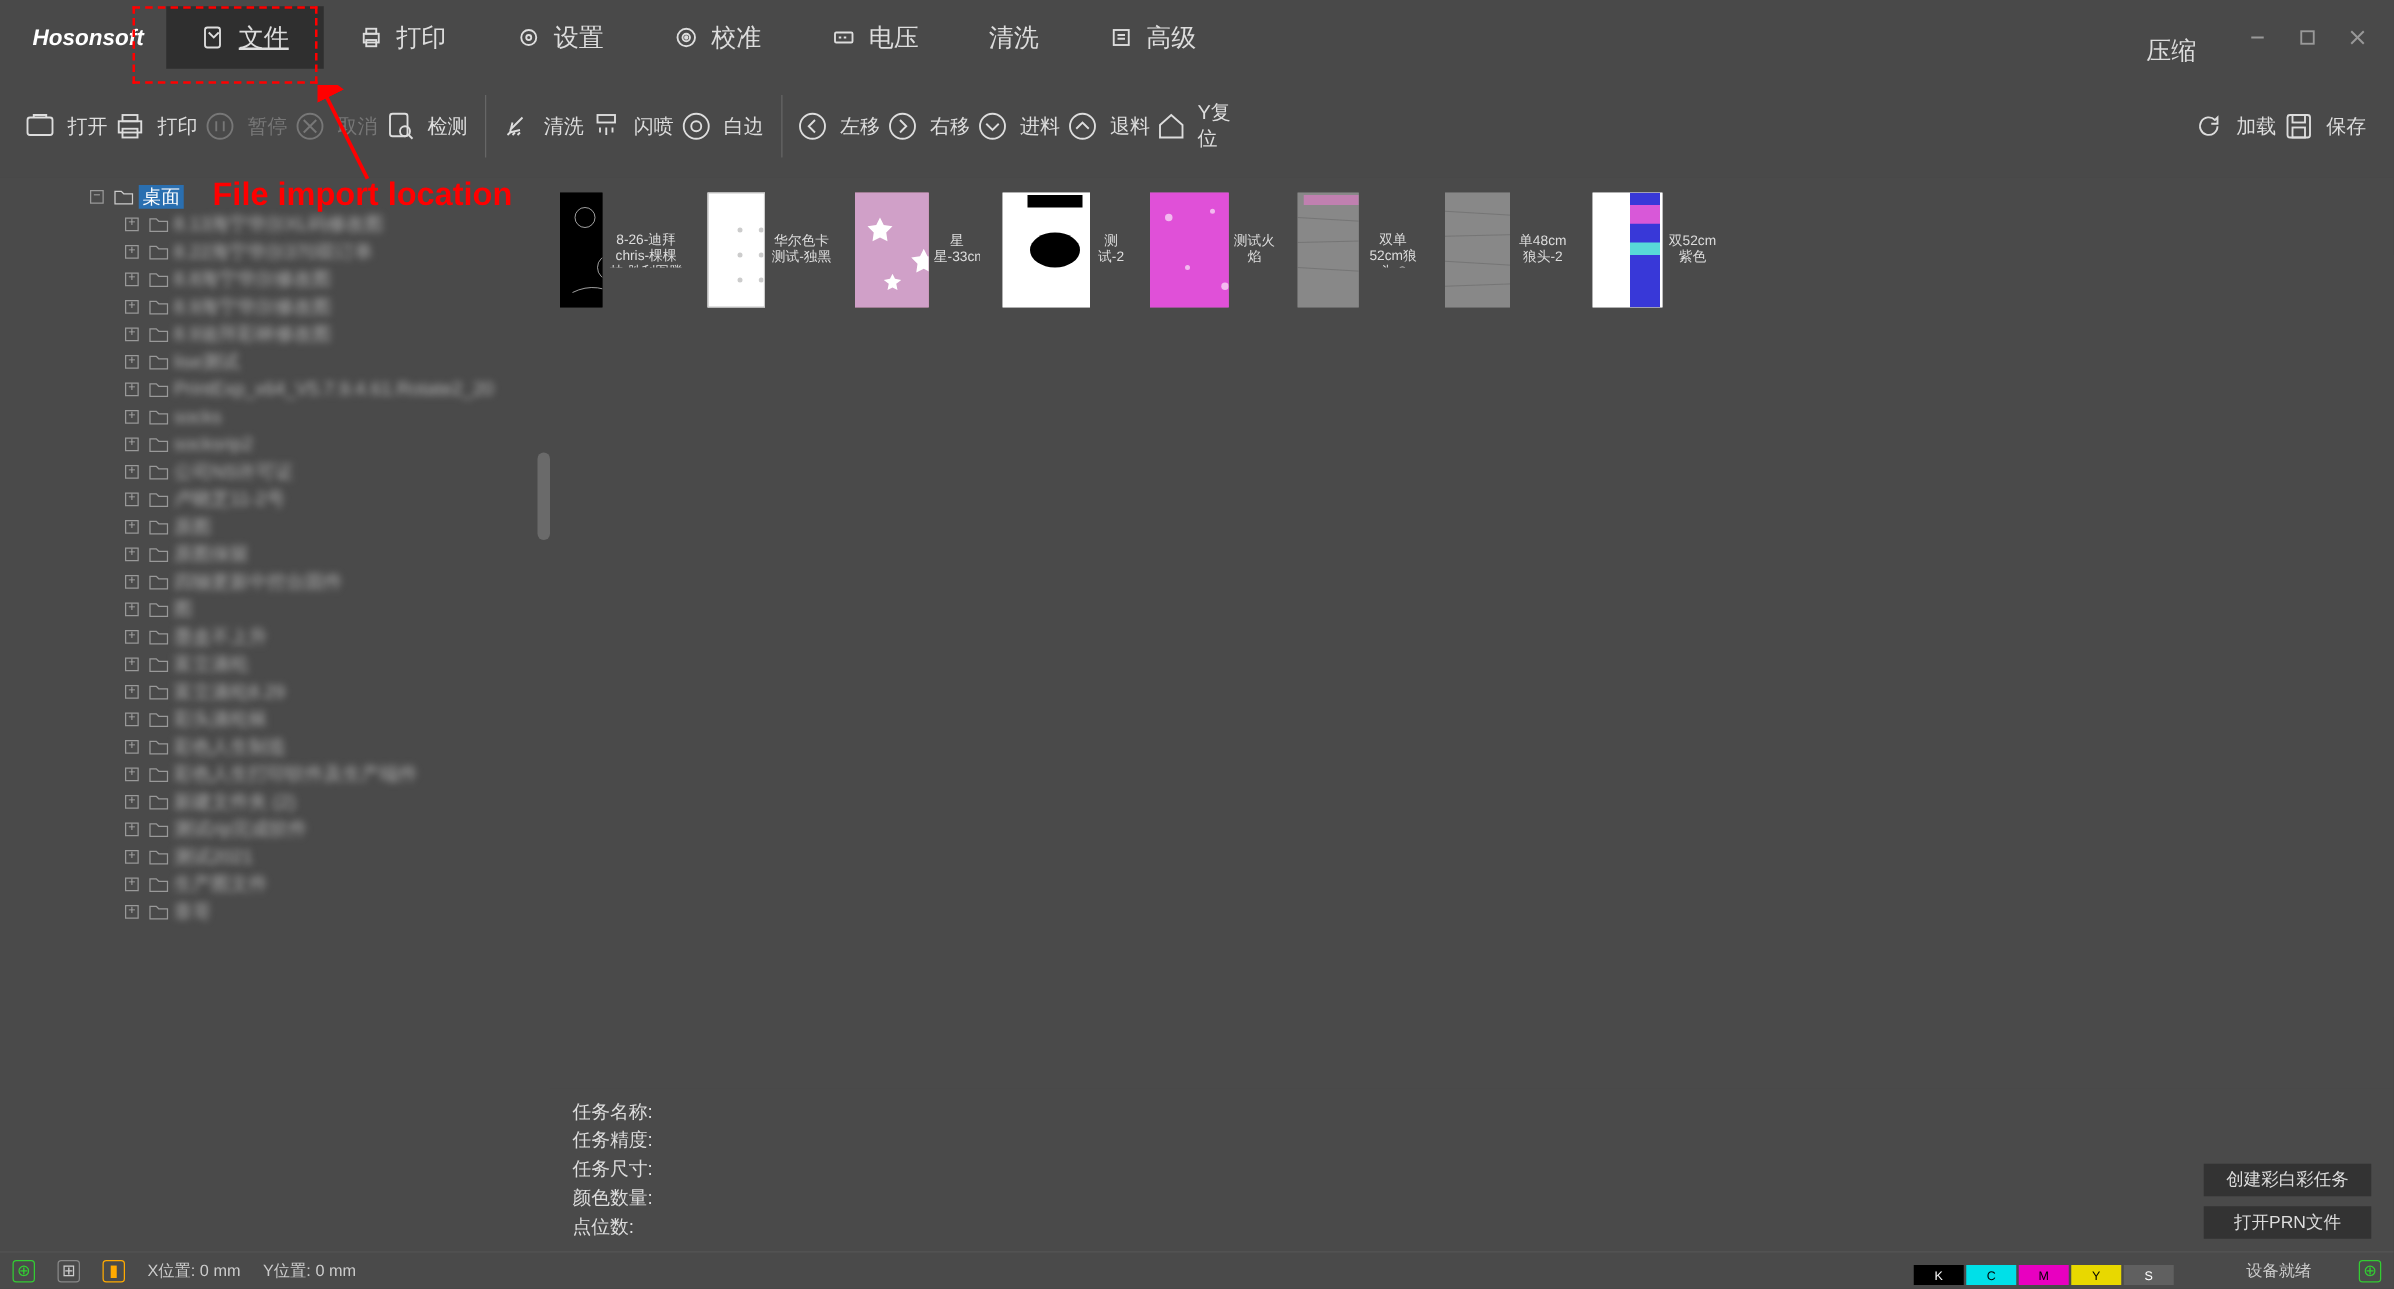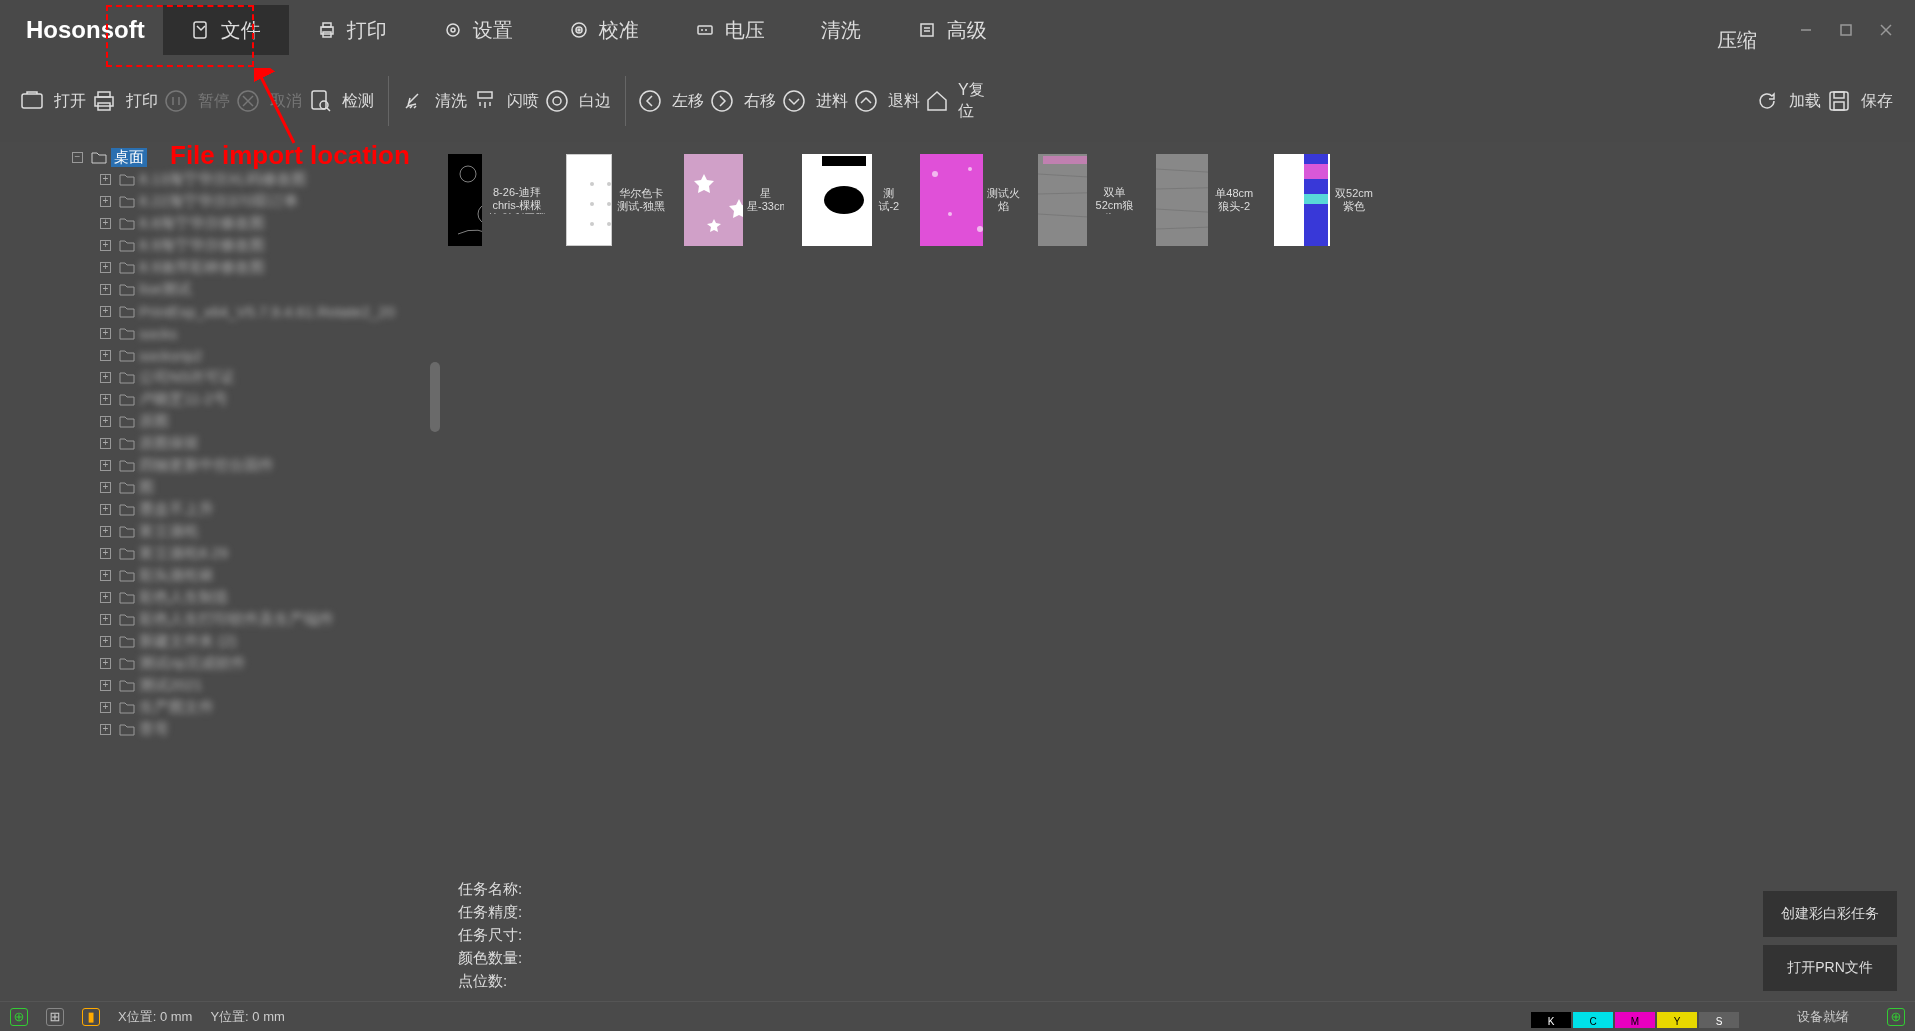--- a/index.html
+++ b/index.html
@@ -1,21 +1,21 @@
 <!DOCTYPE html>
 <html><head>
 <meta charset="utf-8">
 <style>
 * { margin: 0; padding: 0; box-sizing: border-box; font-family: "Microsoft YaHei", Arial, sans-serif; }
 body { background: #4a4a4a; color: #e0e0e0; width: 1915px; height: 1031px; overflow: hidden; display: flex; flex-direction: column; }
 .menubar { height: 60px; background: #494949; display: flex; align-items: center; padding: 0 8px; }
-.brand { font-weight: bold; font-size: 24px; color: #fff; padding: 0 18px; }
+.brand { font-style: italic; font-weight: bold; font-size: 18px; color: #fff; padding: 0 18px; }
 .menu-items { display: flex; align-items: center; height: 100%; }
 .menu-item { display: flex; align-items: center; gap: 10px; padding: 0 28px; height: 50px; font-size: 20px; color: #ddd; cursor: pointer; }
-.menu-item.active { background: #2f2f2f; }
+.menu-item.active { background: #2f2f2f; text-decoration: underline; }
 .menu-item .mi-icon { width: 20px; height: 20px; display: flex; align-items: center; justify-content: center; }
 .highlight-box { position: absolute; border: 2px dashed red; top: 5px; left: 106px; width: 148px; height: 62px; pointer-events: none; }
 .annotation-text { position: absolute; color: red; font-weight: bold; font-size: 26px; top: 140px; left: 170px; }
 .annotation-arrow { position: absolute; top: 68px; left: 254px; pointer-events: none; }
 .win-controls { margin-left: auto; display: flex; gap: 18px; padding-right: 10px; align-items: center; }
 .win-btn { width: 22px; height: 22px; display: flex; align-items: center; justify-content: center; cursor: pointer; color: #999; }
 .compress-label { font-size: 20px; color: #ddd; margin-right: 20px; margin-top: 20px; }
 .toolbar { height: 82px; background: #494949; display: flex; align-items: center; padding: 0 18px; }
 .tool-btn { display: flex; flex-direction: row; align-items: center; gap: 8px; width: 72px; cursor: pointer; color: #ddd; font-size: 16px; }
 .tool-btn.disabled { color: #777; }
@@ -33,21 +33,21 @@
 .tree-root { margin-left: -28px; }
 .scrollbar-v { position: absolute; right: 0; top: 220px; width: 10px; height: 70px; background: #6a6a6a; border-radius: 5px; }
 .main { flex: 1; display: flex; flex-direction: column; background: #4a4a4a; }
 .thumbs { flex: 1; display: flex; gap: 18px; padding: 12px 8px; align-items: flex-start; }
 .thumb { width: 100px; display: flex; flex-direction: row; align-items: center; gap: 4px; cursor: pointer; }
 .thumb-img { width: 84px; height: 92px; background: #fff; display: flex; align-items: center; justify-content: center; overflow: hidden; }
 .thumb-label { font-size: 11px; color: #ddd; text-align: center; line-height: 1.2; max-height: 28px; overflow: hidden; }
 .info-panel { height: 130px; background: #4a4a4a; padding: 10px 18px; display: flex; align-items: flex-end; }
 .info-labels { display: flex; flex-direction: column; gap: 4px; font-size: 15px; color: #ddd; }
 .info-actions { margin-left: auto; display: flex; flex-direction: column; gap: 8px; }
-.action-btn { background: #333; color: #ddd; padding: 14px 18px; font-size: 14px; cursor: pointer; border: none; }
+.action-btn { background: #333; color: #ddd; padding: 4px 18px; font-size: 14px; cursor: pointer; border: none; }
 .statusbar { height: 30px; background: #4a4a4a; display: flex; align-items: center; padding: 0 10px; font-size: 13px; color: #ccc; gap: 18px; border-top: 1px solid #555; }
 .status-icon { width: 18px; height: 18px; border: 1px solid #888; border-radius: 3px; display: flex; align-items: center; justify-content: center; }
 .status-icon.green { border-color: #3c3; color: #3c3; }
 .status-icon.orange { border-color: #fa0; color: #fa0; }
 .status-spacer { flex: 1; }
 .ink-blocks { display: flex; gap: 2px; }
 .ink { width: 40px; height: 22px; display: flex; align-items: flex-end; justify-content: center; font-size: 10px; color: #000; position: relative; }
 .ink .fill { position: absolute; bottom: 0; left: 0; right: 0; height: 16px; }
 .ink .lbl { position: relative; z-index: 1; font-size: 10px; padding-bottom: 1px; }
 svg { display: block; }

